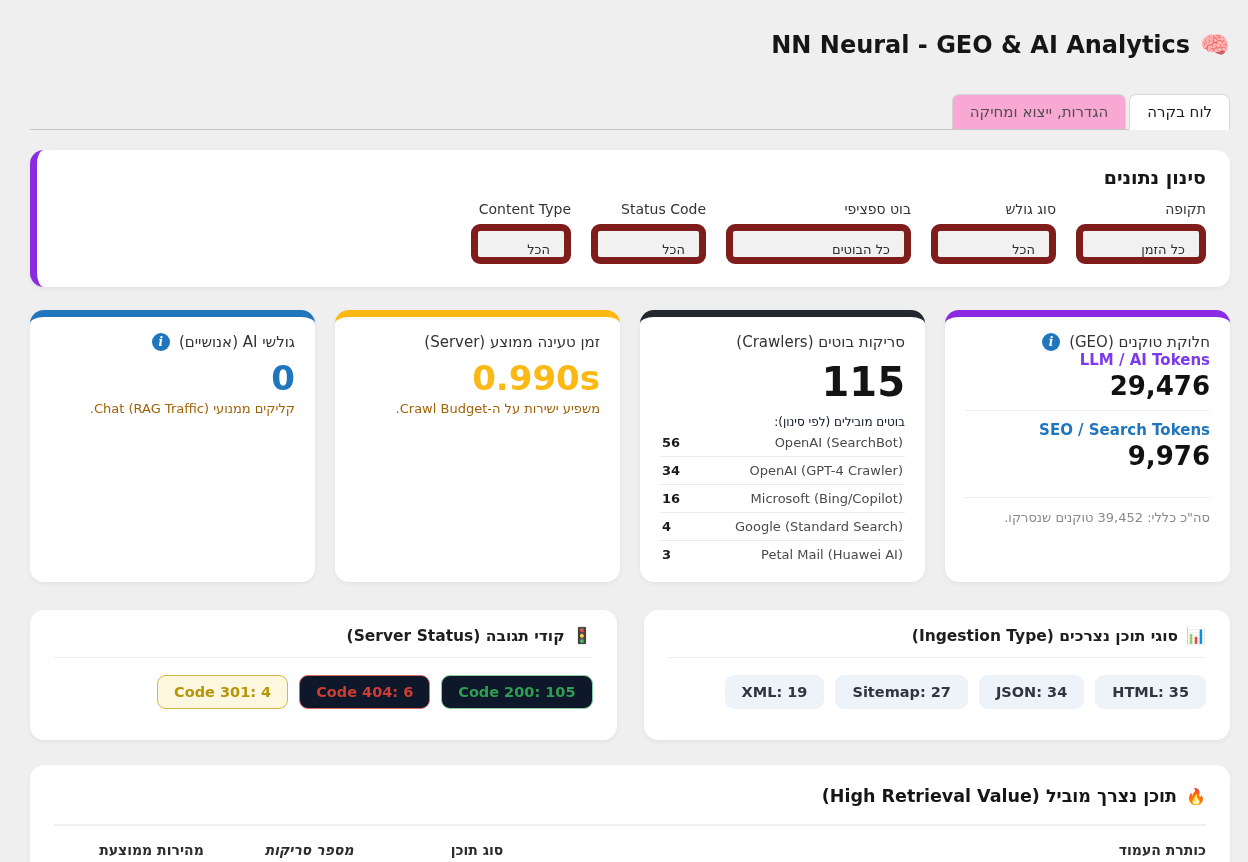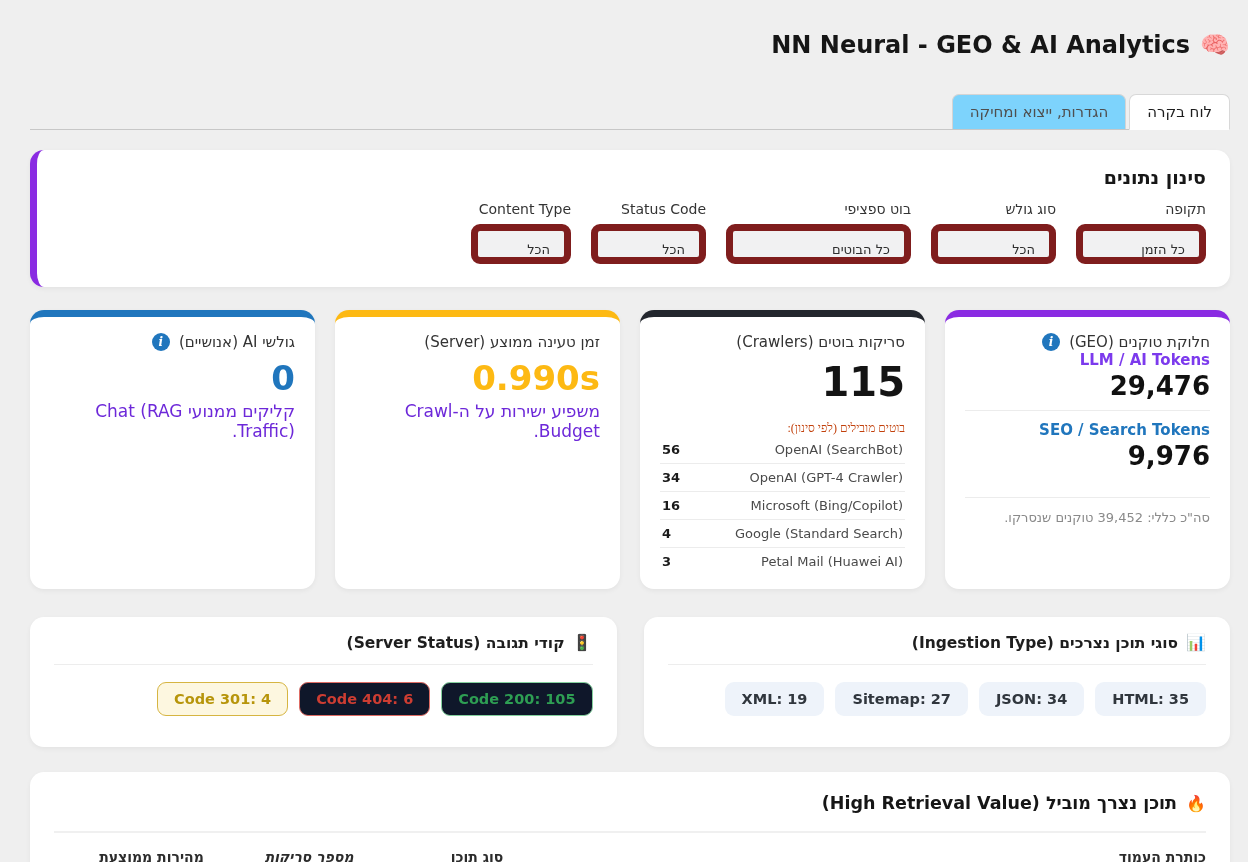--- a/index.html
+++ b/index.html
@@ -14,21 +14,21 @@
 
   
   .app-header { display: flex; direction: ltr; justify-content: flex-end; align-items: center; gap: 10px; padding-top: 31px; }
   .app-title { font-size: 24px; font-weight: bold; color: #161616; direction: ltr; }
   .brain { font-size: 24px; }
 
   
   .tabs { display: flex; gap: 3px; margin-top: 35px; border-bottom: 1px solid #c7c7c7; }
   .tab { padding: 8px 17px; font-size: 15px; border-radius: 7px 7px 0 0; cursor: default; }
   .tab.active { background: #fff; border: 1px solid #d8d8d8; border-bottom: 1px solid #fff; margin-bottom: -1px; color: #1d1d1d; }
-  .tab.inactive { background: #7dd3fc; border: 1px solid #d4d4d4; border-bottom: none; color: #4f4f4f; }
+  .tab.inactive { background: #f9a8d4; border: 1px solid #d4d4d4; border-bottom: none; color: #4f4f4f; }
 
   
   .card { background: #fff; border-radius: 14px; box-shadow: 0 2px 5px rgba(0,0,0,0.05); }
 
   
   .filter-card { margin-top: 20px; padding: 16px 24px 22px; border-left: 7px solid #8a2be2; min-height: 137px; }
   .filter-heading { font-size: 19px; font-weight: bold; color: #171717; }
   .filter-row { display: flex; gap: 20px; margin-top: 13px; }
   .filter-label { font-size: 14px; color: #333; margin-bottom: 7px; text-align: right; }
   .filter-label.ltr { direction: ltr; }
@@ -41,24 +41,24 @@
   .stat-card { flex: 1; border-top: 7px solid #999; padding: 16px 20px 14px; min-height: 272px; }
   .t-purple { border-top-color: #8a2be2; }
   .t-dark   { border-top-color: #23272e; }
   .t-yellow { border-top-color: #fdb913; }
   .t-blue   { border-top-color: #2076bd; }
   .card-head { display: flex; align-items: center; gap: 9px; font-size: 15px; color: #333; }
   .info-icon { width: 18px; height: 18px; border-radius: 50%; background: #2076bd; color: #fff; font-size: 12px; font-weight: bold; font-family: "DejaVu Serif", serif; font-style: italic; display: flex; align-items: center; justify-content: center; flex: 0 0 18px; cursor: pointer; }
   .stat-value { font-size: 34px; font-weight: bold; margin-top: 8px; line-height: 1.15; }
   .v-blue { color: #2076bd; } .v-yellow { color: #fdb913; }
   .v-dark { color: #141414; font-size: 40px; margin-top: 8px; }
-  .stat-sub { font-size: 17px; color: #6d28d9; margin-top: 3px; }
-
-  
-  .bots-caption { font-size: 12px; color: #c2410c; margin-top: 16px; font-family: Liberation Serif, serif; }
+  .stat-sub { font-size: 13px; color: #a16207; margin-top: 3px; }
+
+  
+  .bots-caption { font-size: 12px; color: #0f172a; margin-top: 10px; }
   .bot-row { display: flex; justify-content: space-between; align-items: center; padding: 6px 2px; border-bottom: 1px solid #ececec; font-size: 13px; }
   .bot-row:last-child { border-bottom: none; }
   .bot-name { color: #4a4a4a; direction: ltr; }
   .bot-count { font-weight: bold; color: #1b1b1b; direction: ltr; }
 
   
   .tok-block { margin-top: 0; }
   .tok-label { font-size: 15px; font-weight: bold; direction: ltr; text-align: right; }
   .llm { color: #7c3aed; } .seo { color: #2076bd; }
   .tok-value { font-size: 26px; font-weight: bold; color: #111; margin: 2px 0 9px; }

